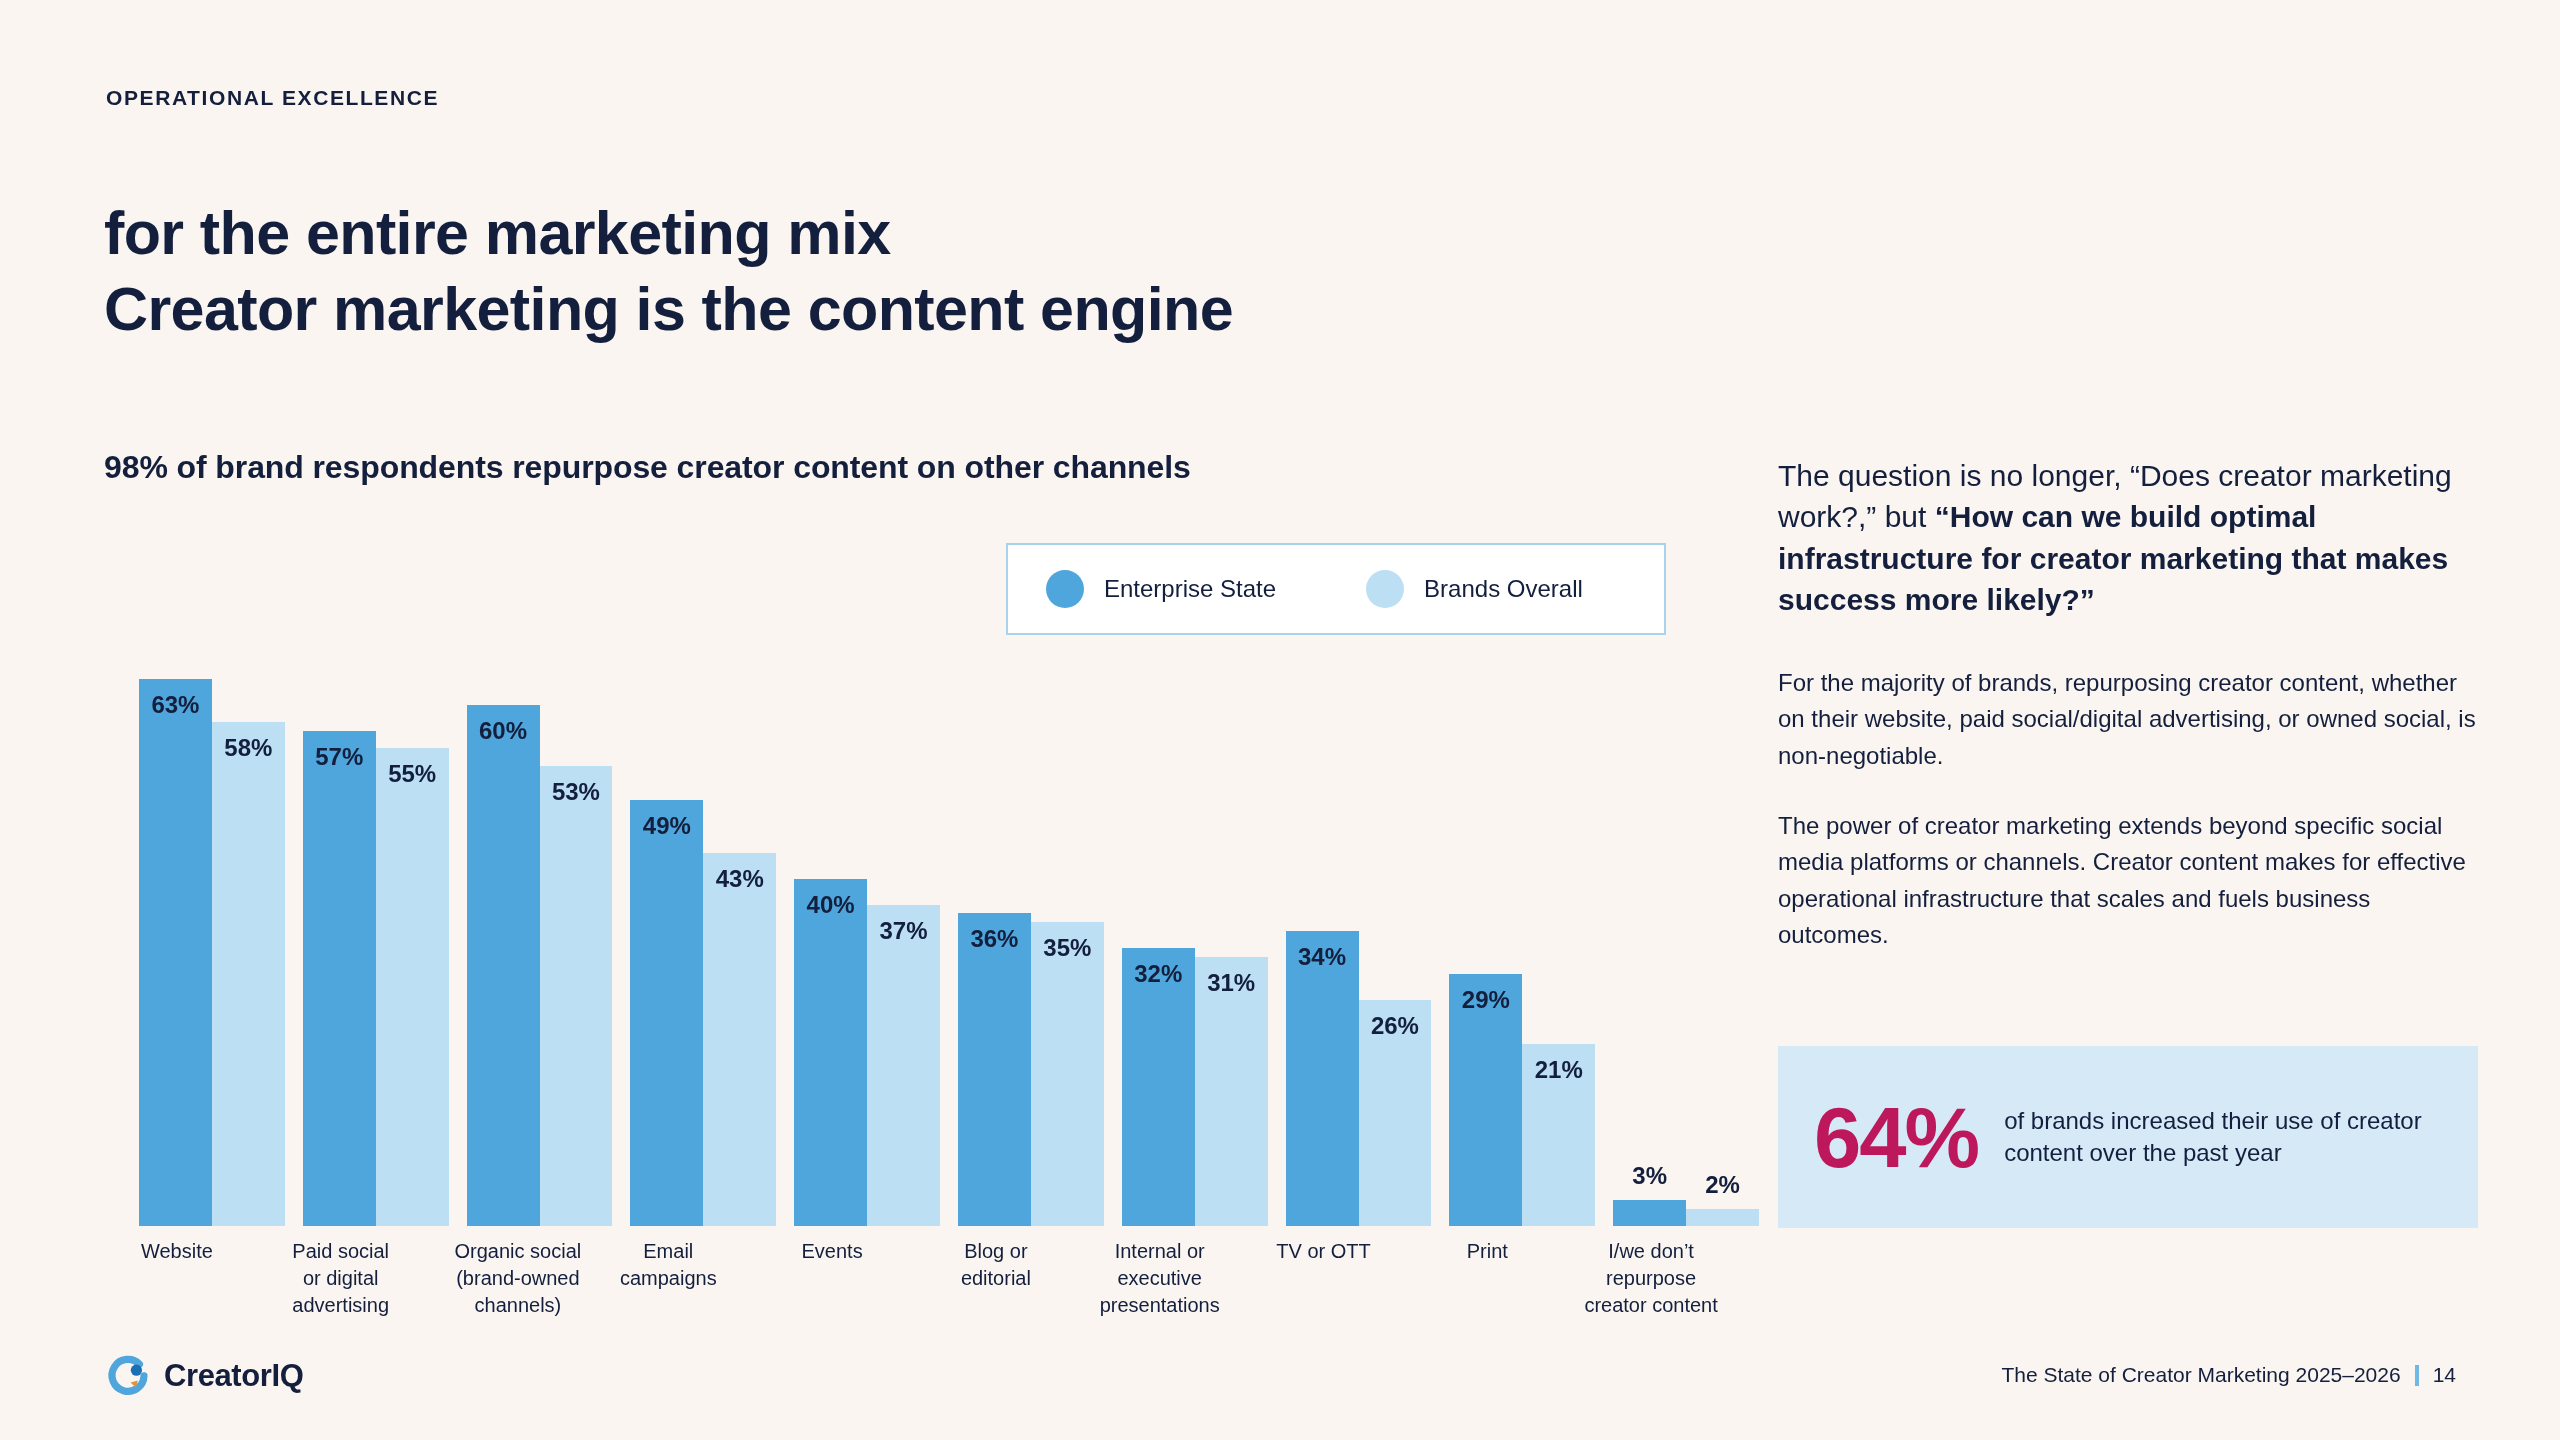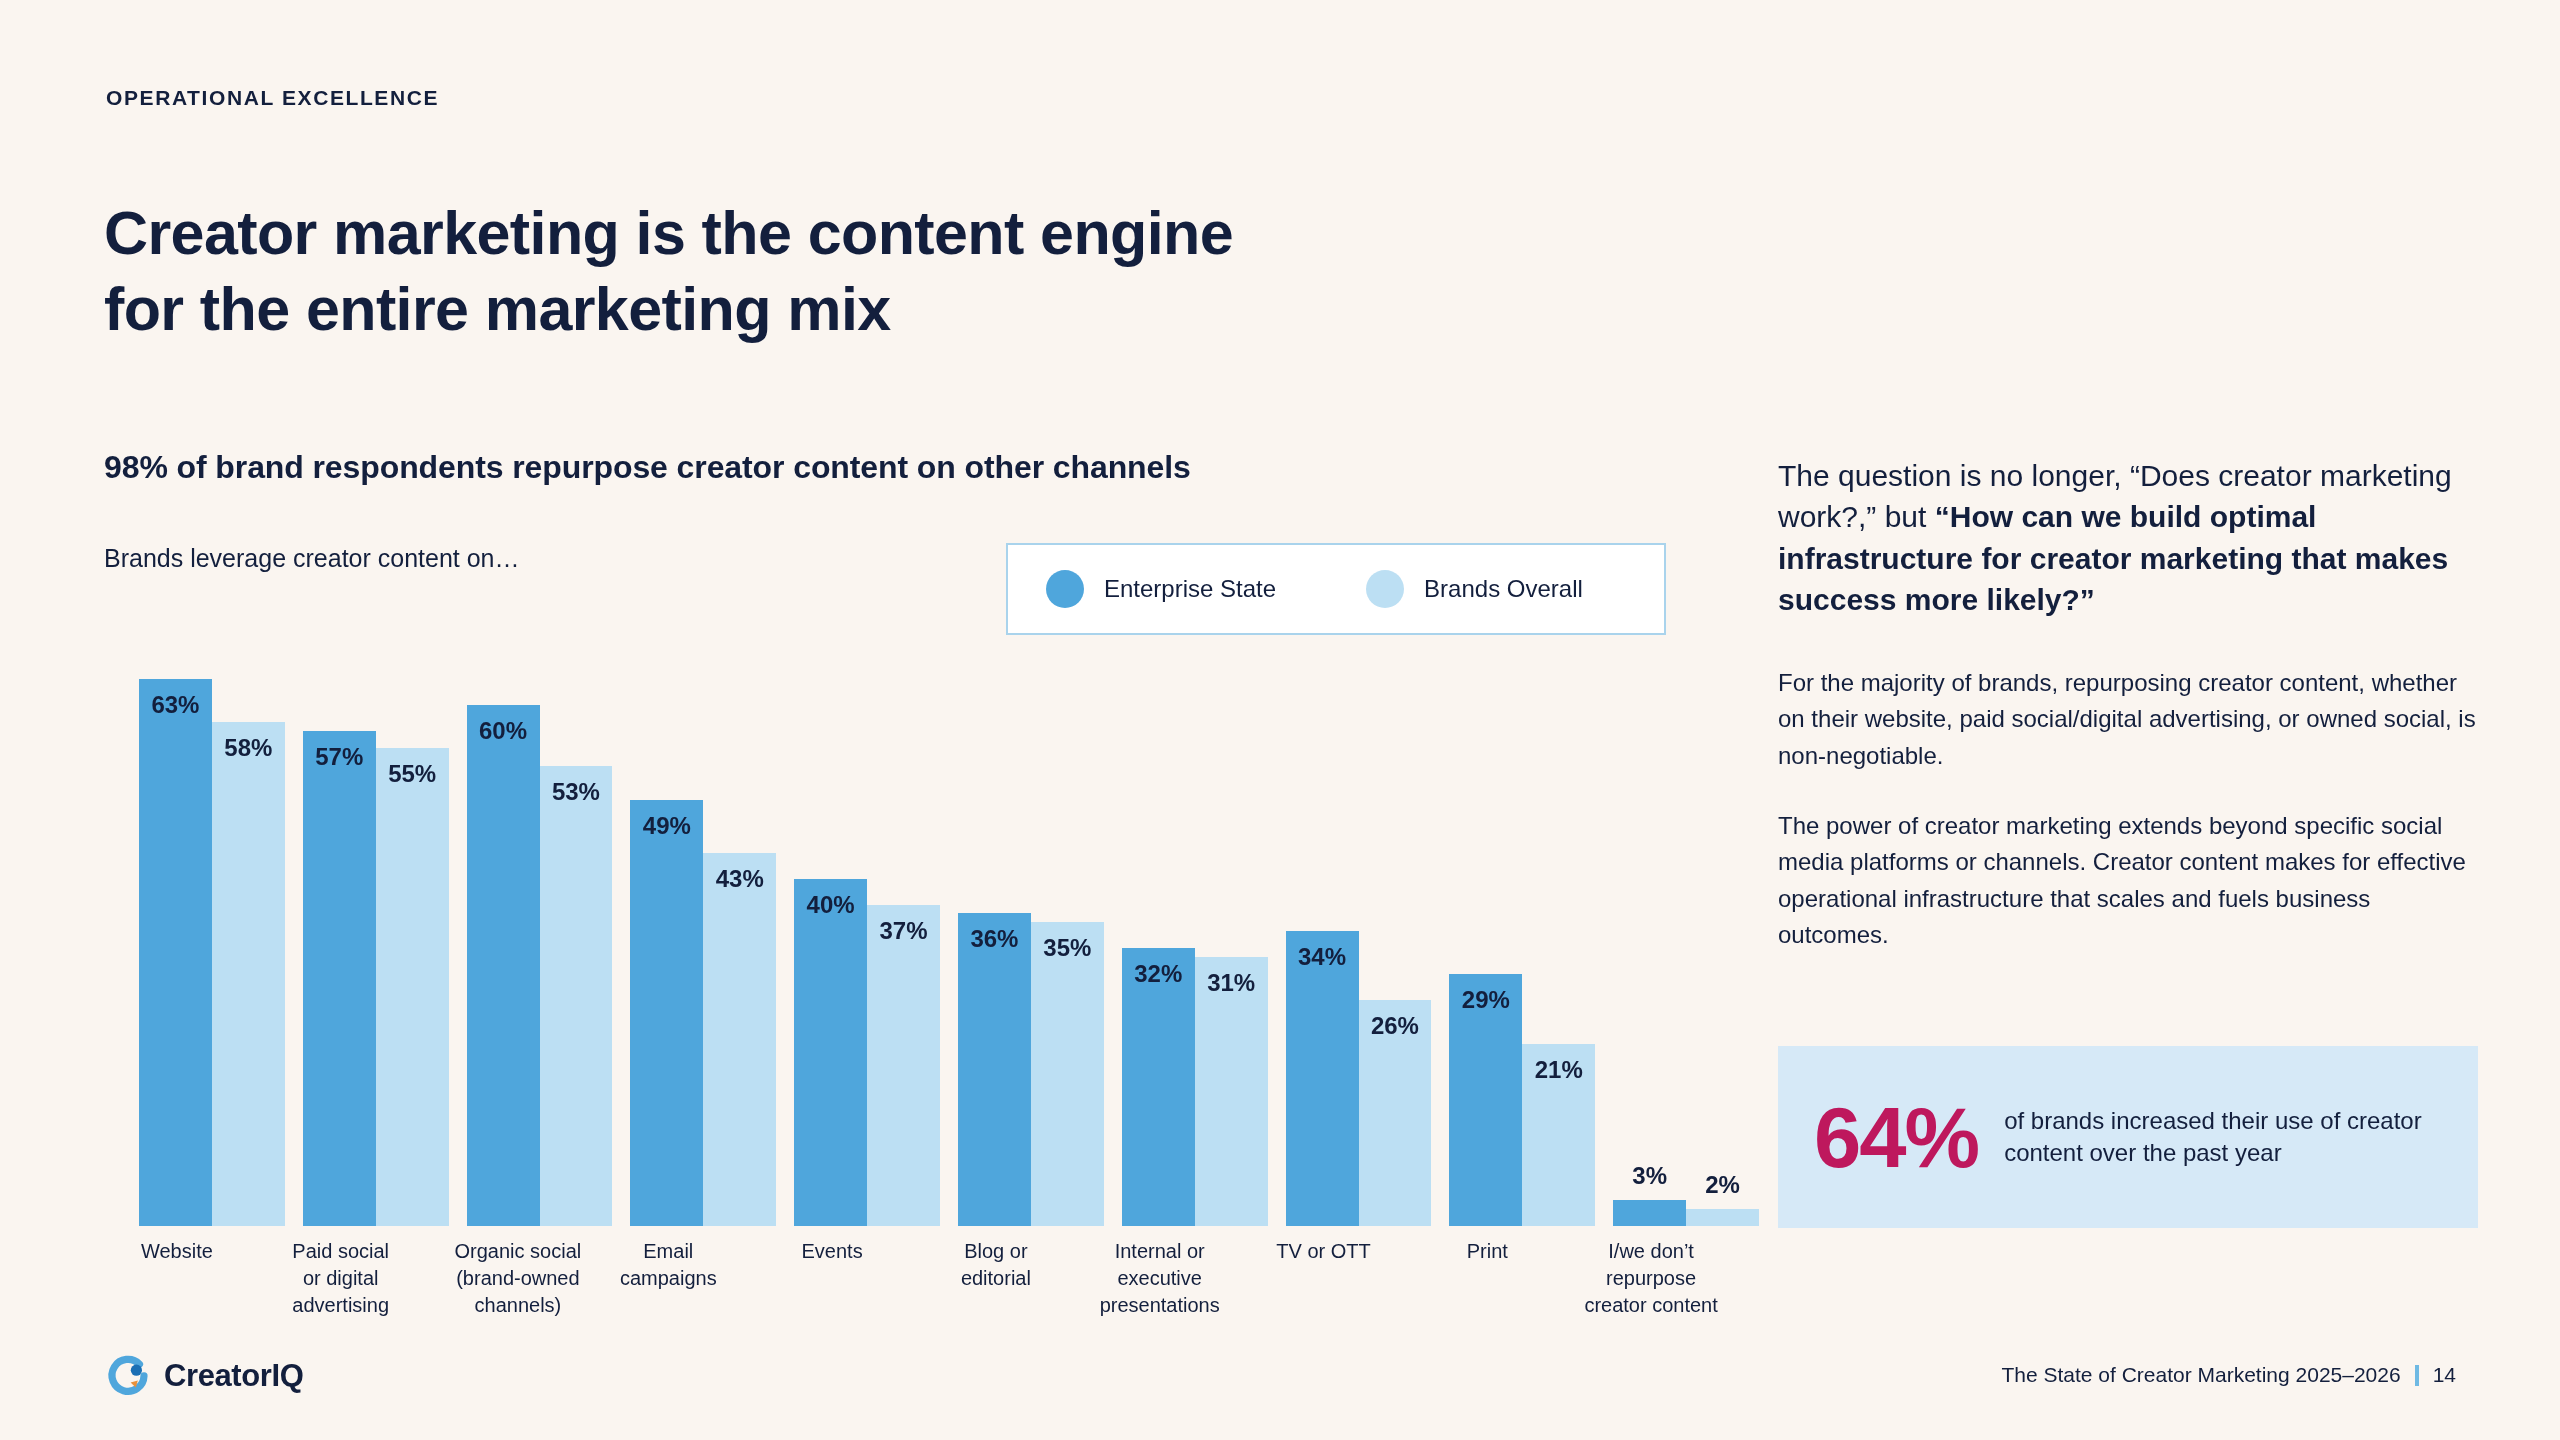--- a/index.html
+++ b/index.html
@@ -260,27 +260,26 @@
   }
 </style>
 </head>
 <body>
 
 <div class="slide">
 
   <div class="eyebrow">OPERATIONAL EXCELLENCE</div>
 
   <h1 class="title">
+    <span class="title-line">for the entire marketing mix</span>
     <span class="title-line">Creator marketing is the content engine</span>
-    <span class="title-line">for the entire marketing mix</span>
   </h1>
 
   <div class="chart-col">
     <div class="chart-headline">98% of brand respondents repurpose creator content on other channels</div>
-    <div class="chart-sub">Brands leverage creator content on…</div>
   </div>
 
   <div class="legend">
     <div class="legend-item">
       <span class="legend-dot" id="legend-dot-0" style="background: rgb(79, 166, 220);"></span>
       <span class="legend-label">Enterprise State</span>
     </div>
     <div class="legend-item">
       <span class="legend-dot" id="legend-dot-1" style="background: rgb(188, 223, 243);"></span>
       <span class="legend-label">Brands Overall</span>

